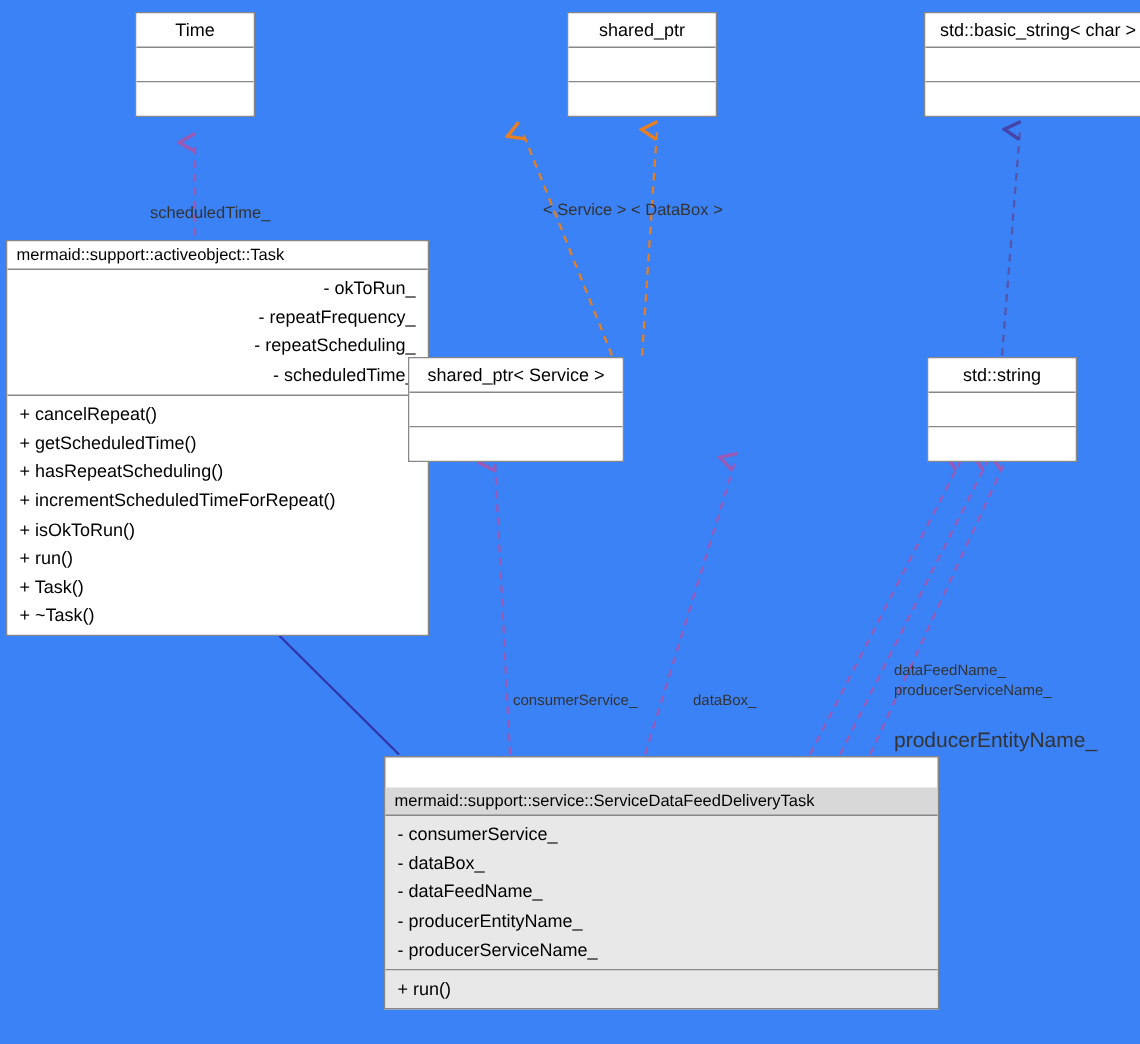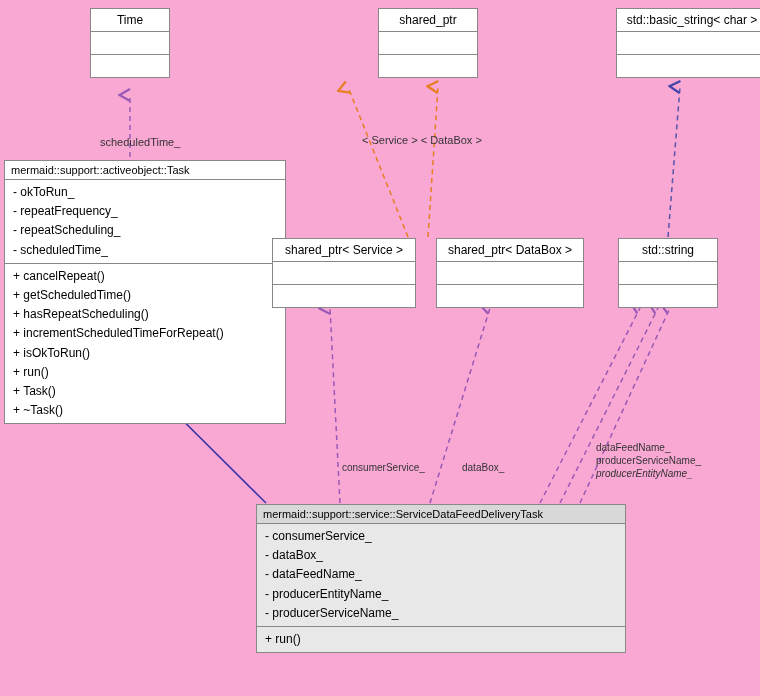--- a/index.html
+++ b/index.html
@@ -9,21 +9,21 @@
       font-size: 12px;
       width: 760px;
       height: 696px;
       overflow: hidden;
       position: relative;
     }
     .diagram-container {
       position: relative;
       width: 760px;
       height: 696px;
-      background: #f9a8d4;
+      background: #3b82f6;
     }
     .uml-box {
       position: absolute;
       border: 1px solid #888;
       background: #fff;
     }
     .uml-section {
       padding: 4px 8px;
       border-bottom: 1px solid #888;
       background: #fff;
@@ -129,21 +129,21 @@
       <span>std::basic_string&lt; char &gt;</span>
     </div>
     <div class="uml-section empty">&nbsp;</div>
     <div class="uml-section empty">&nbsp;</div>
   </div>
 
   <div class="uml-box" style="left:4px; top:160px; width:282px;">
     <div class="uml-section header" style="font-size:11px; text-align:left; padding:3px 6px;">
       <span>mermaid::support::activeobject::Task</span>
     </div>
-    <div class="uml-section" style="padding:3px 8px; line-height:1.6;">
+    <div class="uml-section" style="padding:3px 8px; line-height:1.6;text-align:right;">
       <div>- okToRun_</div>
       <div>- repeatFrequency_</div>
       <div>- repeatScheduling_</div>
       <div>- scheduledTime_</div>
     </div>
     <div class="uml-section" style="padding:3px 8px; line-height:1.6;">
       <div>+ cancelRepeat()</div>
       <div>+ getScheduledTime()</div>
       <div>+ hasRepeatScheduling()</div>
       <div>+ incrementScheduledTimeForRepeat()</div>
@@ -155,27 +155,20 @@
   </div>
 
   <div class="uml-box" style="left:272px; top:238px; width:144px;">
     <div class="uml-section header">
       <span>shared_ptr&lt; Service &gt;</span>
     </div>
     <div class="uml-section empty">&nbsp;</div>
     <div class="uml-section empty">&nbsp;</div>
   </div>
 
-  <div class="uml-box" style="left:436px; top:238px; width:148px;">
-    <div class="uml-section header">
-      <span>shared_ptr&lt; DataBox &gt;</span>
-    </div>
-    <div class="uml-section empty">&nbsp;</div>
-    <div class="uml-section empty">&nbsp;</div>
-  </div>
 
   <div class="uml-box" style="left:618px; top:238px; width:100px;">
     <div class="uml-section header">
       <span>std::string</span>
     </div>
     <div class="uml-section empty">&nbsp;</div>
     <div class="uml-section empty">&nbsp;</div>
   </div>
 
   <div class="label-text" style="left:330px; top:462px; font-size:10px;margin-left:12px;">
@@ -183,26 +176,26 @@
   </div>
   <div class="label-text" style="left:462px; top:462px; font-size:10px;">
     <span>dataBox_</span>
   </div>
   <div class="label-text" style="left:596px; top:442px; font-size:10px;">
     <span>dataFeedName_</span>
   </div>
   <div class="label-text" style="left:596px; top:455px; font-size:10px;">
     <span>producerServiceName_</span>
   </div>
-  <div class="label-text" style="left:596px; top:468px; font-size:10px;font-style:italic;">
+  <div class="label-text" style="left:596px; top:485px; font-size:14px;">
     <span>producerEntityName_</span>
   </div>
 
   <div class="uml-box main-box" style="left:256px; top:504px; width:370px;">
-    <div class="uml-section header gray" style="font-size:11px; text-align:left; padding:3px 6px; background:#d8d8d8;">
+    <div class="uml-section header gray" style="font-size:11px; text-align:left; padding:3px 6px; background:#d8d8d8;margin-top:20px;">
       <span>mermaid::support::service::ServiceDataFeedDeliveryTask</span>
     </div>
     <div class="uml-section" style="padding:3px 8px; line-height:1.6; background:#e8e8e8;">
       <div>- consumerService_</div>
       <div>- dataBox_</div>
       <div>- dataFeedName_</div>
       <div>- producerEntityName_</div>
       <div>- producerServiceName_</div>
     </div>
     <div class="uml-section" style="padding:3px 8px; line-height:1.6; background:#e8e8e8;">

